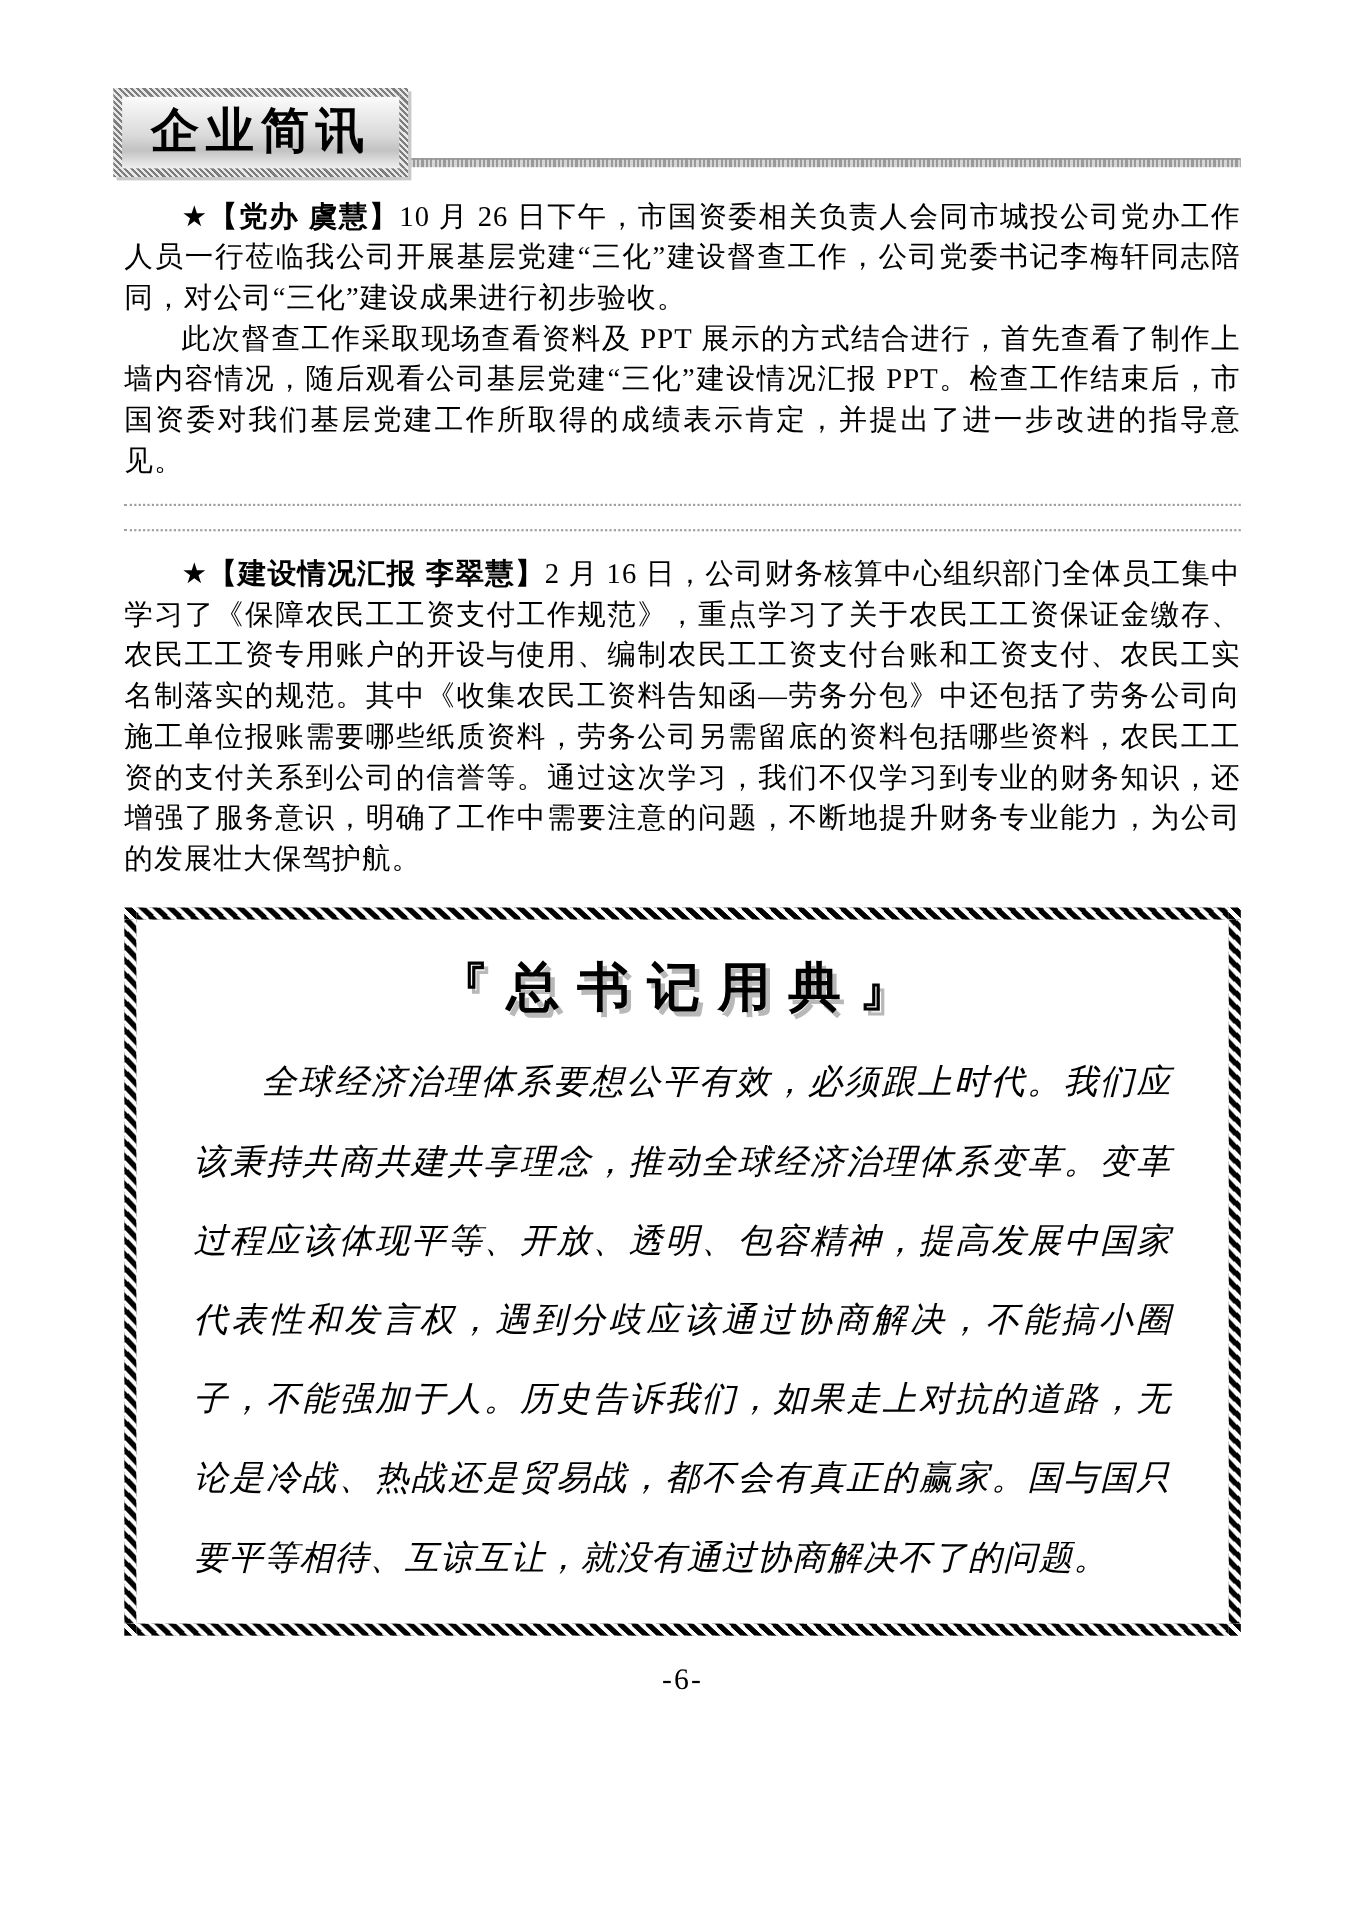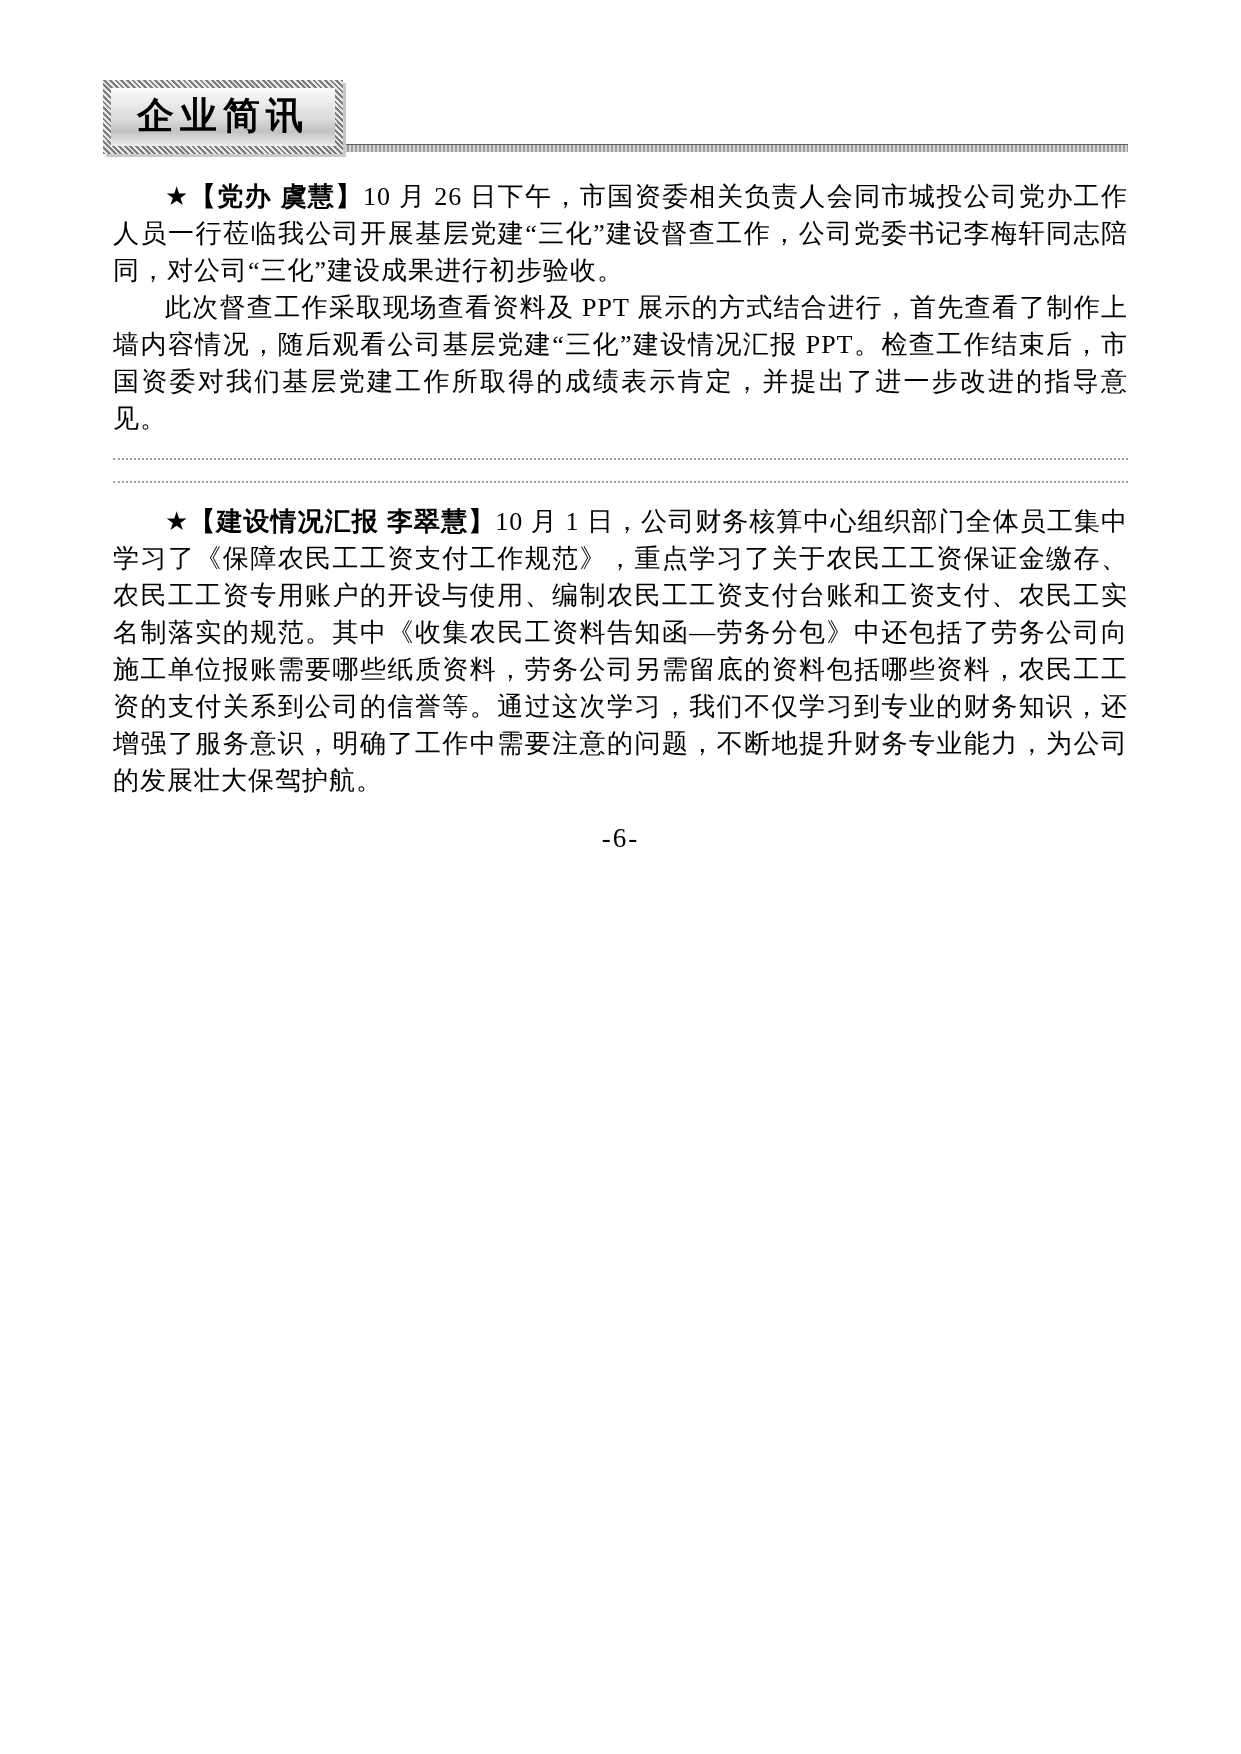--- a/index.html
+++ b/index.html
@@ -29,21 +29,21 @@
     position: absolute;
     left: -10px; top: -4px;
     display: inline-block;
     padding: 8px 26px 9px 26px;
     border: 8px solid transparent;
     border-image: repeating-linear-gradient(45deg, #7d7d7d 0 2px, #e9e9e9 2px 4px) 8;
     background: linear-gradient(180deg, #fbfbfb 0%, #d9d9d9 55%, #c2c2c2 75%, #efefef 100%);
     box-shadow: 3px 3px 0 #c9c9c9;
     font-family: "Liberation Sans", "DejaVu Sans", sans-serif;
     font-weight: 700;
-    font-size: 37px;
+    font-size: 44px;
     letter-spacing: 6px;
     line-height: 1.1;
   }
 
   
   .news-item { margin: 0; }
   .para {
     font-size: 26px;
     line-height: 37px;
     text-align: justify;
@@ -110,19 +110,23 @@
     <p class="para"><span class="lead">★【党办 虞慧】</span><span>10 月 26 日下午，市国资委相关负责人会同市城投公司党办工作人员一行莅临我公司开展基层党建“三化”建设督查工作，公司党委书记李梅轩同志陪同，对公司“三化”建设成果进行初步验收。</span></p>
     <p class="para">此次督查工作采取现场查看资料及 PPT 展示的方式结合进行，首先查看了制作上墙内容情况，随后观看公司基层党建“三化”建设情况汇报 PPT。检查工作结束后，市国资委对我们基层党建工作所取得的成绩表示肯定，并提出了进一步改进的指导意见。</p>
   </div>
 
   <div class="divider"></div>
 
 
   <div class="divider"></div>
 
   <div class="news-item">
-    <p class="para"><span class="lead">★【建设情况汇报 李翠慧】</span><span>10 月 1 日，公司财务核算中心组织部门全体员工集中学习了《保障农民工工资支付工作规范》，重点学习了关于农民工工资保证金缴存、农民工工资专用账户的开设与使用、编制农民工工资支付台账和工资支付、农民工实名制落实的规范。其中《收集农民工资料告知函—劳务分包》中还包括了劳务公司向施工单位报账需要哪些纸质资料，劳务公司另需留底的资料包括哪些资料，农民工工资的支付关系到公司的信誉等。通过这次学习，我们不仅学习到专业的财务知识，还增强了服务意识，明确了工作中需要注意的问题，不断地提升财务专业能力，为公司的发展壮大保驾护航。</span></p>
+    <p class="para"><span class="lead">★【建设情况汇报 李翠慧】</span><span>2 月 16 日，公司财务核算中心组织部门全体员工集中学习了《保障农民工工资支付工作规范》，重点学习了关于农民工工资保证金缴存、农民工工资专用账户的开设与使用、编制农民工工资支付台账和工资支付、农民工实名制落实的规范。其中《收集农民工资料告知函—劳务分包》中还包括了劳务公司向施工单位报账需要哪些纸质资料，劳务公司另需留底的资料包括哪些资料，农民工工资的支付关系到公司的信誉等。通过这次学习，我们不仅学习到专业的财务知识，还增强了服务意识，明确了工作中需要注意的问题，不断地提升财务专业能力，为公司的发展壮大保驾护航。</span></p>
   </div>
 
+  <div class="quote-box">
+    <div class="quote-title">『总书记用典』</div>
+    <p class="quote-body">全球经济治理体系要想公平有效，必须跟上时代。我们应该秉持共商共建共享理念，推动全球经济治理体系变革。变革过程应该体现平等、开放、透明、包容精神，提高发展中国家代表性和发言权，遇到分歧应该通过协商解决，不能搞小圈子，不能强加于人。历史告诉我们，如果走上对抗的道路，无论是冷战、热战还是贸易战，都不会有真正的赢家。国与国只要平等相待、互谅互让，就没有通过协商解决不了的问题。</p>
+  </div>
 
   <div class="page-number">-6-</div>
 
 </div>
 
 </body></html>

